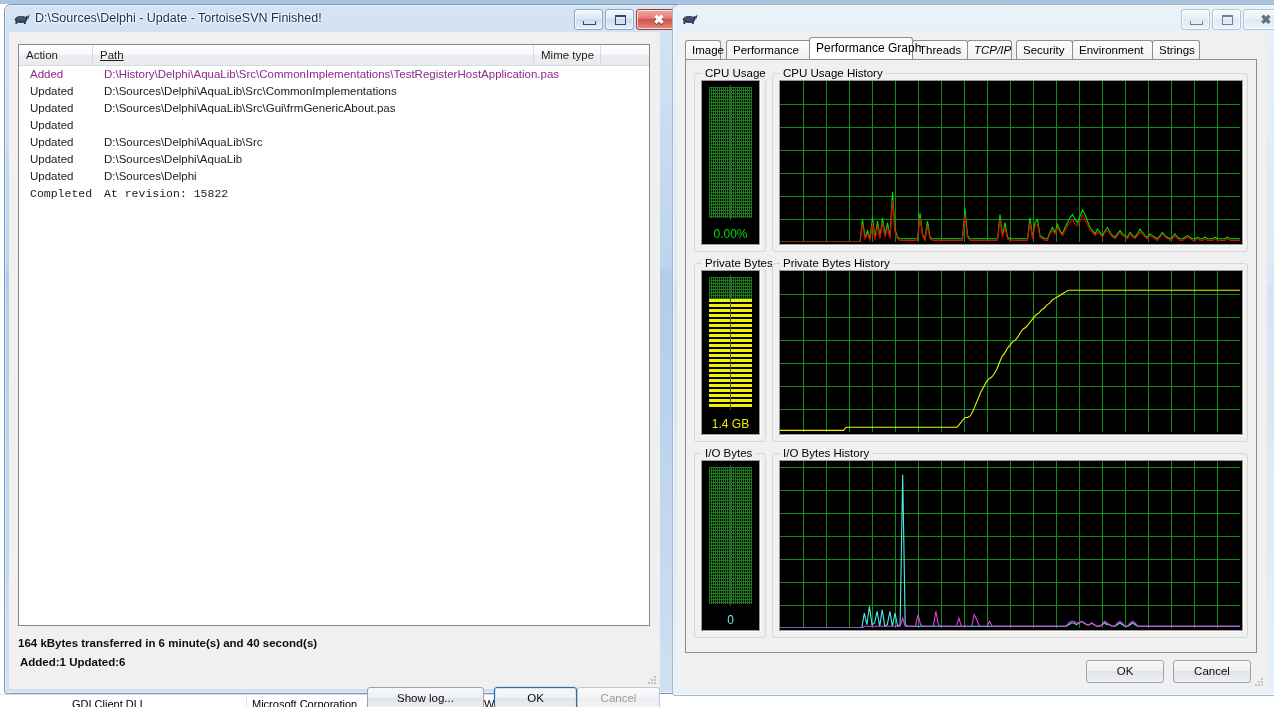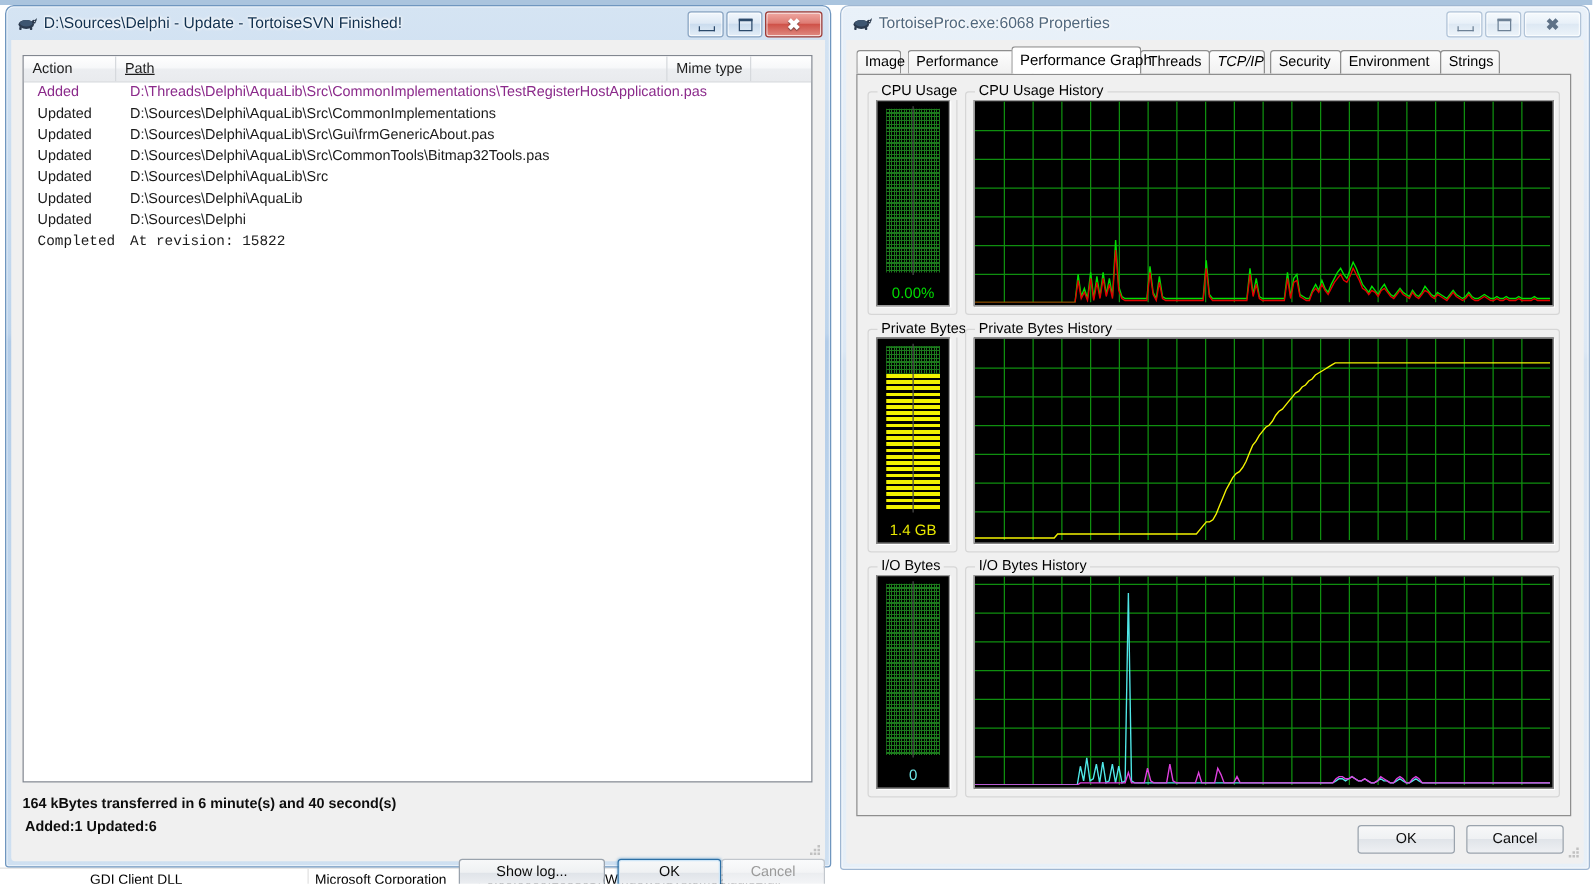--- a/index.html
+++ b/index.html
@@ -15,21 +15,21 @@
   #bg-topstrip{position:absolute;left:0;top:0;width:1274px;height:4px;background:#aac4de;}
   #bg-bottom-row{
     position:absolute;left:0;top:694px;width:660px;height:13px;
     background:#ffffff;border-top:1px solid #dfdfdf;
     overflow:hidden;color:#000;font-size:11px;white-space:nowrap;
   }
   #bg-bottom-row .cell{position:absolute;top:3px;overflow:hidden;}
   #bg-bottom-row .sep{position:absolute;top:0;width:1px;height:13px;background:#e2e2e2;}
 
   
-  .win{position:absolute;border-radius:7px 7px 3px 3px;}
+  .win{position:absolute;border-radius:7px 7px 3px 3px;padding-left:24px;}
   .win .frame{
     position:absolute;inset:0;border-radius:7px 7px 3px 3px;
   }
   .win.active .frame{
     background:linear-gradient(to bottom,#d5e4f3 0%,#bdd4ec 38%,#b2cce8 39%,#cfe0f1 100%);
     border:1px solid #6f96bf;
     box-shadow:0 0 0 1px rgba(255,255,255,.55) inset;
   }
   .win.inactive .frame{
     background:linear-gradient(to bottom,#e9f1f9 0%,#dce8f5 40%,#d6e4f2 41%,#e7f0f8 100%);
@@ -206,33 +206,32 @@
     <div id="svnlist" style="left:9px;top:12px;width:630px;height:580px;">
       <div class="lv-head">
         <div class="hcell" style="left:0px;width:74px;">Action</div>
         <div class="hcell" style="left:74px;width:441px;text-decoration:underline;">Path</div>
         <div class="hcell" style="left:515px;width:67px;">Mime type</div>
         <div class="hcell" style="left:582px;width:48px;border-right:none;"></div>
       </div>
       <div class="lv-body" id="svn-rows">
           <div class="lv-row added">
             <span class="c-action">Added</span>
-            <span class="c-path">D:\Threads\Delphi\AquaLib\Src\CommonImplementations\TestRegisterHostApplication.pas</span>
+            <span class="c-path">D:\History\Delphi\AquaLib\Src\CommonImplementations\TestRegisterHostApplication.pas</span>
           </div>
           <div class="lv-row updated">
             <span class="c-action">Updated</span>
             <span class="c-path">D:\Sources\Delphi\AquaLib\Src\CommonImplementations</span>
           </div>
           <div class="lv-row updated">
             <span class="c-action">Updated</span>
             <span class="c-path">D:\Sources\Delphi\AquaLib\Src\Gui\frmGenericAbout.pas</span>
           </div>
           <div class="lv-row updated">
             <span class="c-action">Updated</span>
-            <span class="c-path">D:\Sources\Delphi\AquaLib\Src\CommonTools\Bitmap32Tools.pas</span>
           </div>
           <div class="lv-row updated">
             <span class="c-action">Updated</span>
             <span class="c-path">D:\Sources\Delphi\AquaLib\Src</span>
           </div>
           <div class="lv-row updated">
             <span class="c-action">Updated</span>
             <span class="c-path">D:\Sources\Delphi\AquaLib</span>
           </div>
           <div class="lv-row updated">
@@ -272,21 +271,20 @@
   <div class="titlebar">
     <svg class="title-ico" viewBox="0 0 17 14">
       <ellipse cx="8" cy="8.5" rx="6.2" ry="3.6" fill="#2b3a4e"></ellipse>
       <ellipse cx="8" cy="7.6" rx="5" ry="2.6" fill="#3d5570"></ellipse>
       <path d="M13.6 6.2 L16.6 3.4 L16.0 6.0 Z" fill="#2b3a4e"></path>
       <circle cx="14.1" cy="6.4" r="1.6" fill="#2b3a4e"></circle>
       <circle cx="14.6" cy="6.0" r=".45" fill="#ffffff"></circle>
       <rect x="2.4" y="10.6" width="1.9" height="2.4" rx=".6" fill="#2b3a4e"></rect>
       <rect x="10.9" y="10.6" width="1.9" height="2.4" rx=".6" fill="#2b3a4e"></rect>
     </svg>
-    <div class="title-text">TortoiseProc.exe:6068 Properties</div>
     <div class="capbtns" style="right:7px;">
       <div class="capbtn">
           <i class="gl-min"></i>
         </div>
       <div class="capbtn">
           <i class="gl-max"></i>
         </div>
       <div class="capbtn close">
           <span class="gl-x">✖</span>
         </div>

